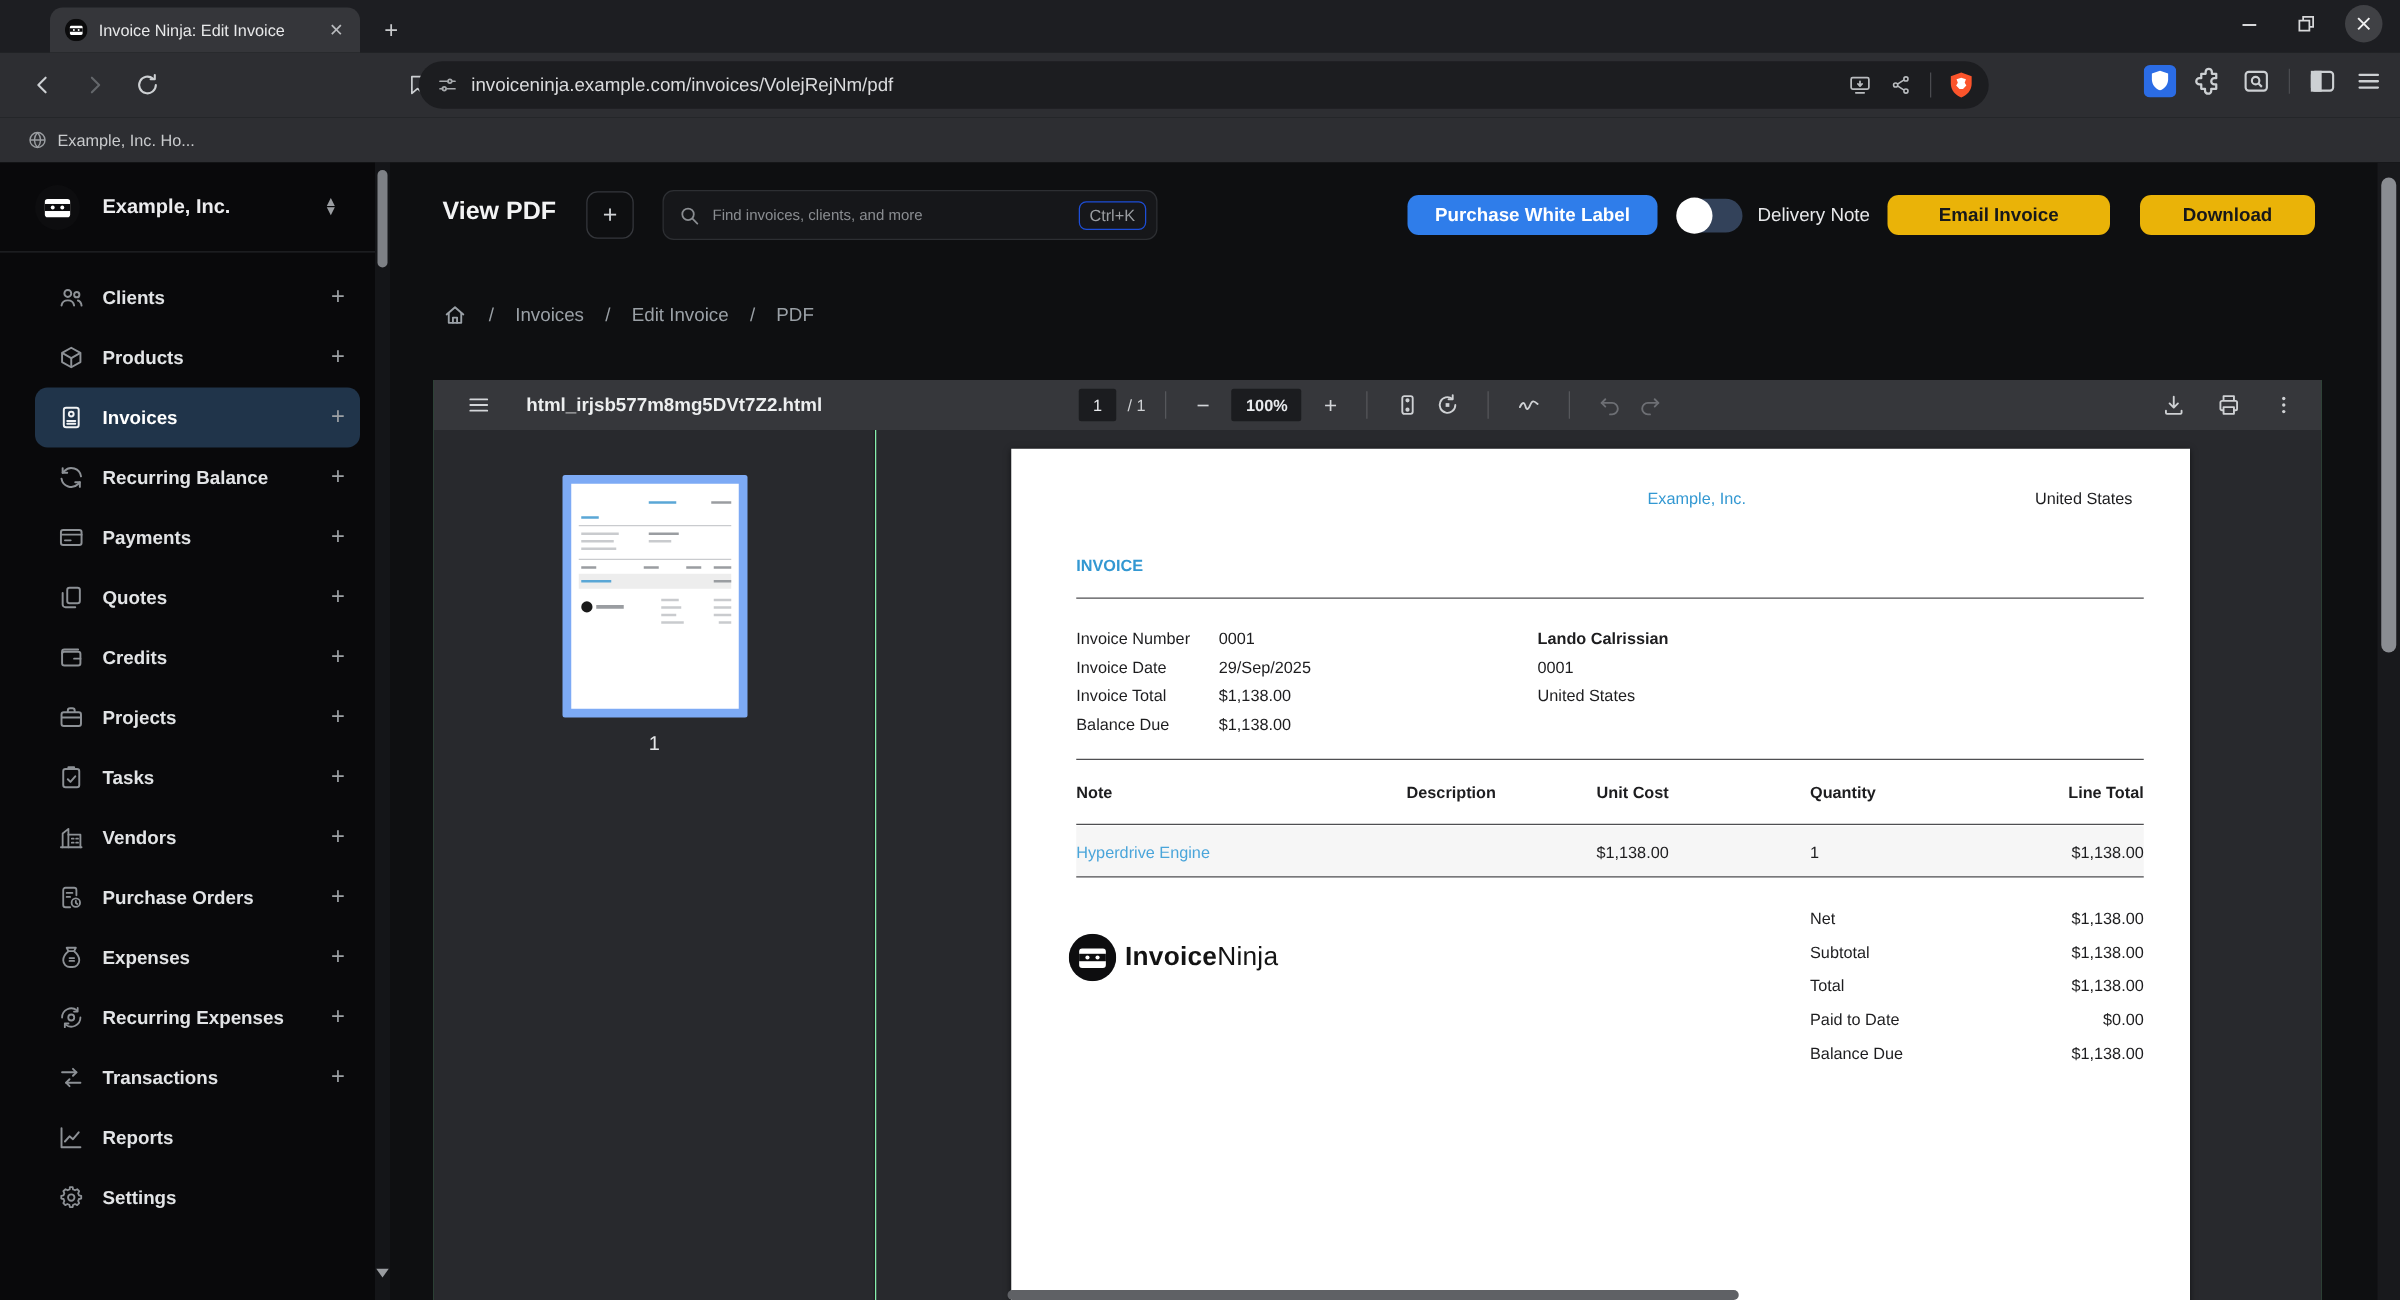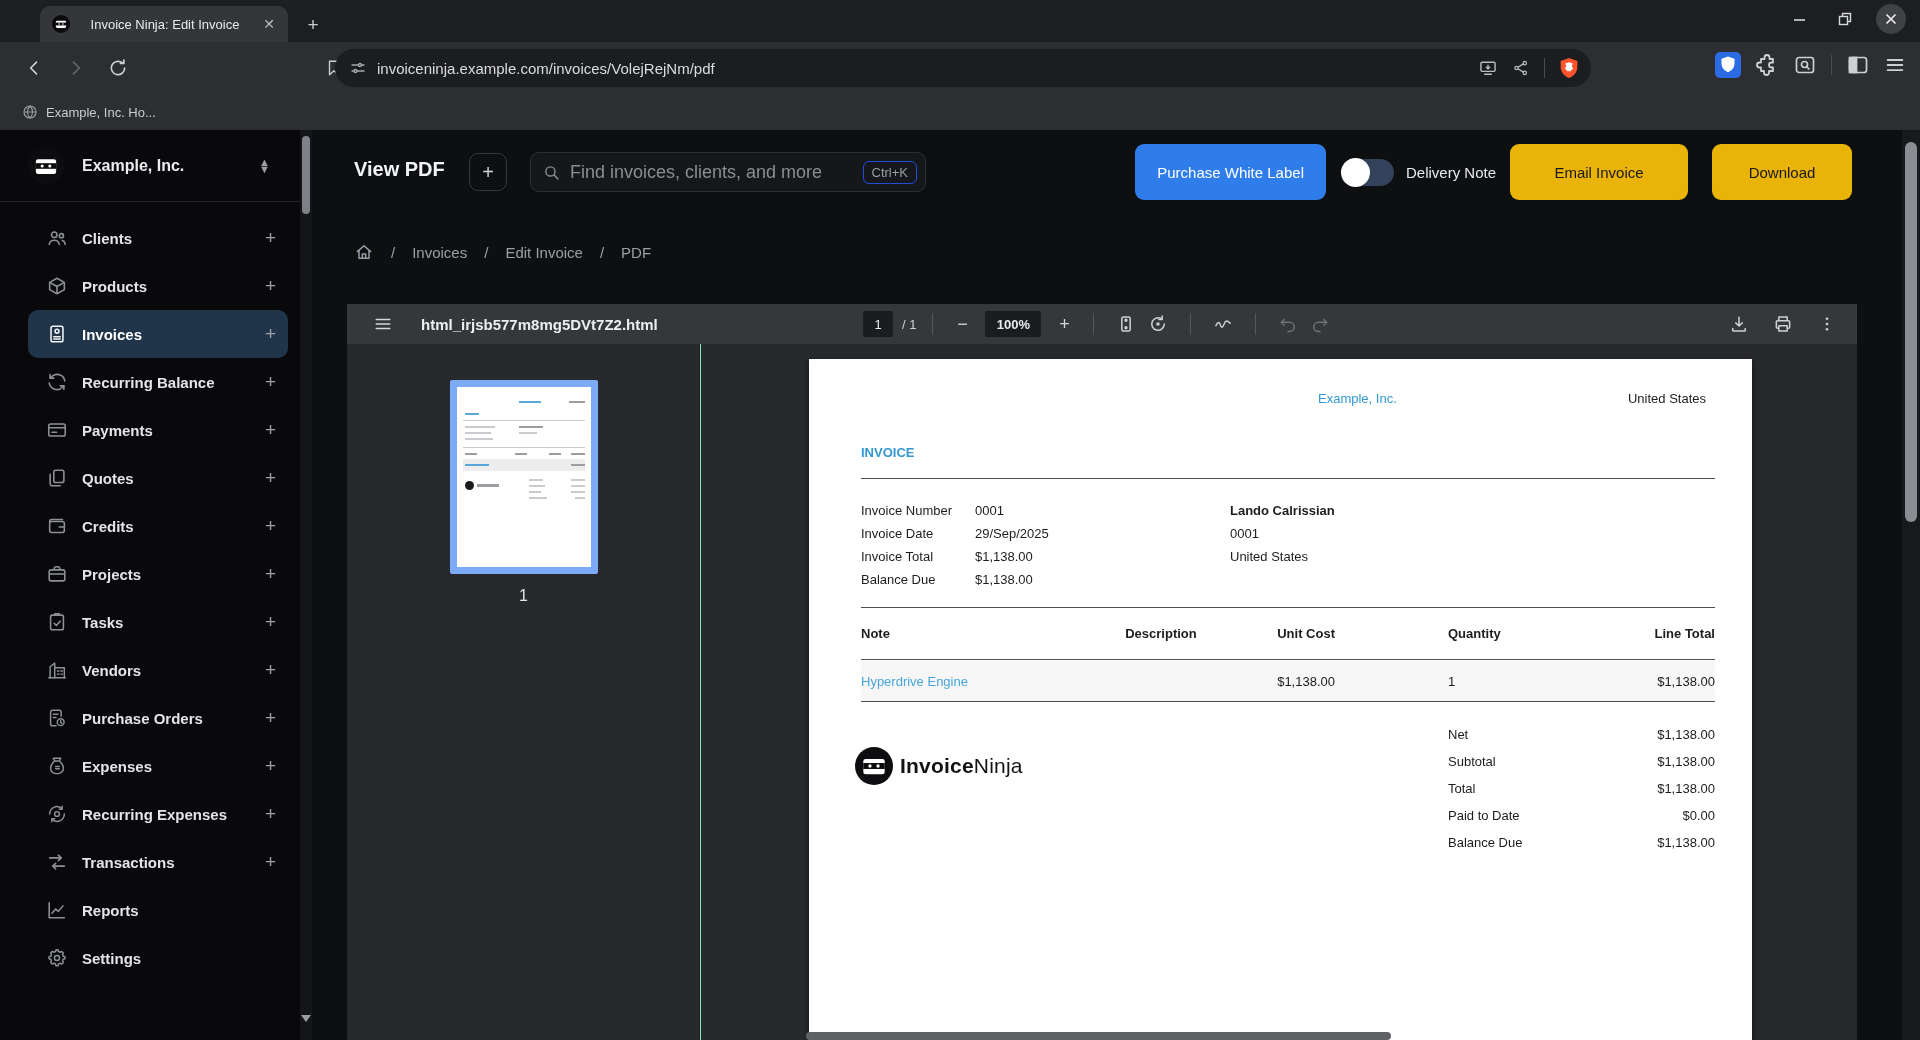--- a/index.html
+++ b/index.html
@@ -1,21 +1,21 @@
 <!DOCTYPE html>
 <html><head>
 <meta charset="utf-8">
 <style>
   * { margin:0; padding:0; box-sizing:border-box; }
   html,body { width:1920px; height:1040px; overflow:hidden; background:#0d0e10;
     font-family:"Liberation Sans","DejaVu Sans",sans-serif; }
   .screen { position:relative; width:1920px; height:1040px; }
 
   
-  .titlebar { position:absolute; left:0; top:0; width:1920px; height:42px; background:#1d1e22; display:flex; align-items:flex-end;text-align:center; }
+  .titlebar { position:absolute; left:0; top:0; width:1920px; height:42px; background:#1d1e22; display:flex; align-items:flex-end; }
   .tab { position:absolute; left:40px; top:6px; width:248px; height:36px; background:#35363a; border-radius:10px 10px 0 0; display:flex; align-items:center; padding:0 10px 0 12px; gap:9px; }
   .tab-title { flex:1; color:#e8e9ea; font-size:13px; white-space:nowrap; overflow:hidden; }
   .tab-close { color:#b9bbbe; font-size:14px; width:18px; height:18px; display:flex; align-items:center; justify-content:center; border-radius:50%; }
   .newtab-btn { position:absolute; left:300px; top:12px; color:#c8cacc; font-size:19px; width:26px; height:26px; display:flex; align-items:center; justify-content:center; }
   .win-controls { position:absolute; right:14px; top:4px; display:flex; align-items:center; gap:16px; }
   .win-btn { width:30px; height:30px; display:flex; align-items:center; justify-content:center; color:#d7d8da; font-size:15px; }
   .win-btn.close { background:#404145; border-radius:50%; }
 
   .browser-toolbar { position:absolute; left:0; top:42px; width:1920px; height:52px; background:#2d2e32; display:flex; align-items:center; }
   .nav-btns { display:flex; align-items:center; gap:10px; margin-left:18px; }
@@ -45,25 +45,25 @@
   .sidebar-scrollbar { position:absolute; left:300px; top:130px; width:12px; height:910px; background:#141518; }
   .sidebar-scroll-thumb { position:absolute; left:2px; top:6px; width:8px; height:78px; background:#7e8186; border-radius:4px; }
   .sidebar-scroll-arrow { position:absolute; left:1px; top:885px; width:0; height:0; border-left:5px solid transparent; border-right:5px solid transparent; border-top:7px solid #9a9da1; }
 
   
   .main { position:absolute; left:312px; top:130px; width:1608px; height:910px; background:#0e0f11; }
   .app-header { position:absolute; left:0; top:20px; width:100%; height:44px; }
   .view-pdf-title { position:absolute; left:42px; top:8px; color:#f2f3f4; font-size:20px; font-weight:700; }
   .plus-btn { position:absolute; left:157px; top:3px; width:38px; height:38px; border:1px solid #35373c; border-radius:9px; color:#cfd2d5; font-size:20px; display:flex; align-items:center; justify-content:center; }
   .search-box { position:absolute; left:218px; top:2px; width:396px; height:40px; background:#16171a; border:1px solid #2d2f33; border-radius:9px; display:flex; align-items:center; padding:0 8px 0 12px; gap:10px; }
-  .search-box input { flex:1; background:transparent; border:none; outline:none; color:#3b82f6; font-size:18px; font-family:inherit; }
+  .search-box input { flex:1; background:transparent; border:none; outline:none; color:#3b82f6; font-size:12px; font-family:inherit; }
   .search-box input::placeholder { color:#8a8d91; }
   .kbd-badge { border:1px solid #1d4ed8; border-radius:6px; color:#9a9da1; font-size:13px; padding:3px 8px; }
   .header-actions { position:absolute; right:68px; top:0; height:44px; display:flex; align-items:center; }
-  .btn { height:56px; border-radius:9px; display:flex; align-items:center; justify-content:center; font-size:15px; font-weight:400; cursor:pointer; }
+  .btn { height:32px; border-radius:9px; display:flex; align-items:center; justify-content:center; font-size:15px; font-weight:700; cursor:pointer; }
   .btn-primary { background:#2f7dea; color:#fff; padding:0 22px; }
   .btn-white { background:#eab308; color:#17181a; }
   .toggle { position:relative; width:52px; height:27px; background:#33425a; border-radius:14px; margin:0 12px 0 16px; }
   .toggle-knob { position:absolute; left:-1px; top:-1px; width:29px; height:29px; background:#ffffff; border-radius:50%; }
   .toggle-label { color:#e8e9eb; font-size:15px; margin-right:14px; }
 
   .breadcrumb { position:absolute; left:42px; top:112px; display:flex; align-items:center; gap:17px; color:#9aa0a6; font-size:15px; }
   .breadcrumb .crumb { color:#9aa0a6; }
 
   

